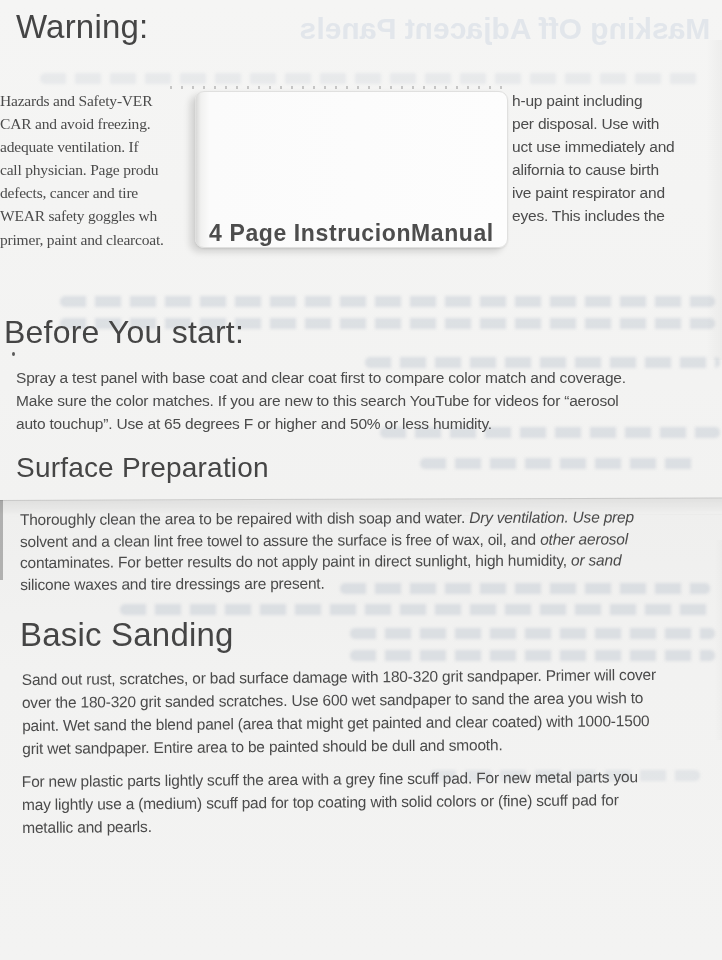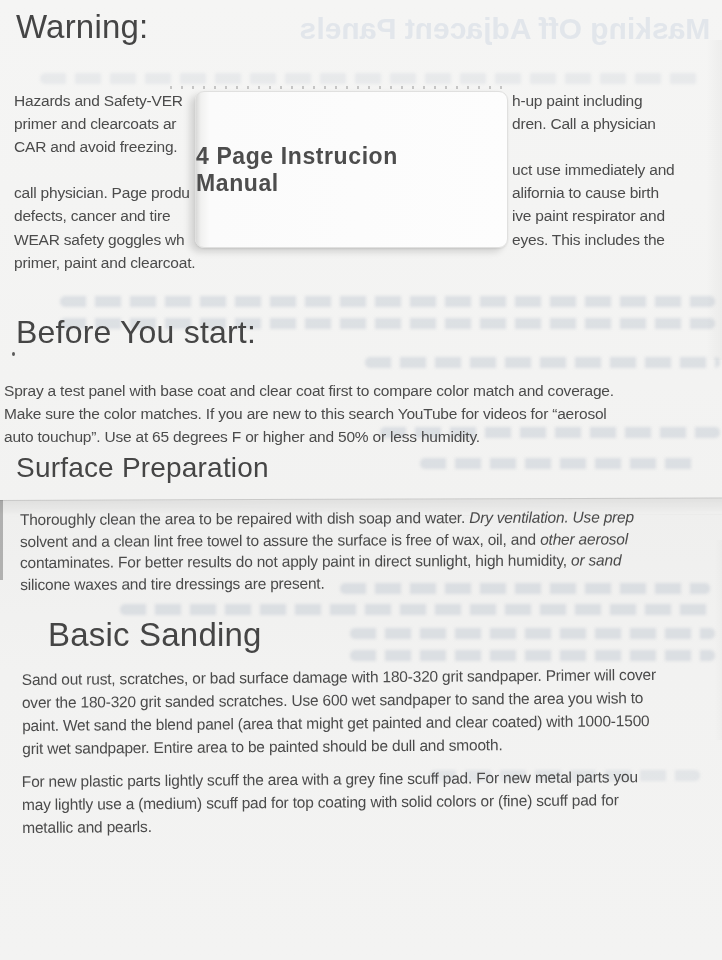--- a/index.html
+++ b/index.html
@@ -22,44 +22,44 @@
   .edge-left{position:absolute;left:0;top:500px;width:3px;height:80px;
     background:rgba(60,60,60,0.35);filter:blur(0.7px);}
   
   .seam{position:absolute;left:0;top:500px;width:100%;height:16px;
     border-top:1px solid rgba(150,150,150,0.45);
     background:linear-gradient(180deg,rgba(0,0,0,0.07) 0%,rgba(0,0,0,0) 90%);
     transform:rotate(-0.2deg);transform-origin:left center;}
   
   .h{position:absolute;color:#454545;font-weight:400;letter-spacing:0.2px;white-space:nowrap;}
   .h-warning{left:16px;top:8px;font-size:33px;}
-  .h-before{left:16px;top:314px;font-size:32px;}
+  .h-before{left:4px;top:314px;font-size:32px;}
   .h-surface{left:16px;top:452px;font-size:28px;}
-  .h-sanding{left:20px;top:616px;font-size:33px;margin-left:28px;}
+  .h-sanding{left:20px;top:616px;font-size:33px;}
   
   .body-line{white-space:nowrap;font-size:15.5px;letter-spacing:-0.2px;color:#4b4b4b;line-height:23px;height:23px;}
   .warning-block{position:absolute;left:0;top:89px;width:722px;}
   .warning-row{position:relative;height:23.1px;}
-  .warning-row .frag-left{position:absolute;left:14px;top:0;}
+  .warning-row .frag-left{position:absolute;left:0;top:0;font-family:Liberation Serif, serif;}
   .warning-row .frag-right{position:absolute;left:512px;top:0;}
   .para{position:absolute;}
-  .para-before{left:4px;top:366px;margin-top:13px;}
+  .para-before{left:16px;top:366px;}
   .para-surface{left:20px;top:509px;transform:rotate(-0.25deg);transform-origin:left center;}
   .para-surface .body-line{line-height:21.5px;height:21.5px;}
   .para-sanding1{left:22px;top:668px;transform:rotate(-0.45deg);transform-origin:left center;}
   .para-sanding2{left:22px;top:770px;transform:rotate(-0.45deg);transform-origin:left center;}
   .it{font-style:italic;}
   .stray-dot{position:absolute;left:12px;top:352px;width:3px;height:4px;border-radius:50%;background:#5a5a5a;}
   
   .sticker{
     position:absolute;left:195px;top:91px;width:311px;height:155px;
     background:linear-gradient(90deg,#d9d9d8 0px,#f1f1f0 5px,#fbfbfb 14px,#fdfdfd 100%);
     border:1px solid #e0e0df;border-radius:9px;
     box-shadow:-5px 4px 7px rgba(0,0,0,0.14), 0 1px 2px rgba(0,0,0,0.08);
-    display:flex;flex-direction:column;align-items:flex-start;justify-content:center;
+    display:flex;flex-direction:row;align-items:flex-end;justify-content:center;
     z-index:5;
   }
   .sticker-text{font-weight:bold;font-size:23px;color:#4d4d4d;letter-spacing:0.6px;white-space:nowrap;}
   .perforation{
     position:absolute;left:170px;top:86px;width:338px;height:3px;z-index:4;
     background:repeating-linear-gradient(90deg,rgba(140,140,140,0.45) 0 2px,rgba(0,0,0,0) 2px 11px);
     filter:blur(0.4px);
   }
   
   .ghost-heading{
@@ -97,27 +97,25 @@
   <div class="edge-left"></div>
 
   <div class="h h-warning">Warning:</div>
 
   <div class="warning-block">
     <div class="warning-row body-line">
       <span class="frag-left">Hazards and Safety-VER</span>
       <span class="frag-right">h-up paint including</span>
     </div>
     <div class="warning-row body-line">
-      <span class="frag-left">primer and clearcoats ar</span>
-      <span class="frag-right">dren. Call a physician</span>
+      <span class="frag-left">CAR and avoid freezing.</span>
+      <span class="frag-right">per disposal. Use with</span>
     </div>
     <div class="warning-row body-line">
-      <span class="frag-left">CAR and avoid freezing.</span>
-    </div>
-    <div class="warning-row body-line">
+      <span class="frag-left">adequate ventilation. If</span>
       <span class="frag-right">uct use immediately and</span>
     </div>
     <div class="warning-row body-line">
       <span class="frag-left">call physician. Page produ</span>
       <span class="frag-right">alifornia to cause birth</span>
     </div>
     <div class="warning-row body-line">
       <span class="frag-left">defects, cancer and tire</span>
       <span class="frag-right">ive paint respirator and</span>
     </div>

